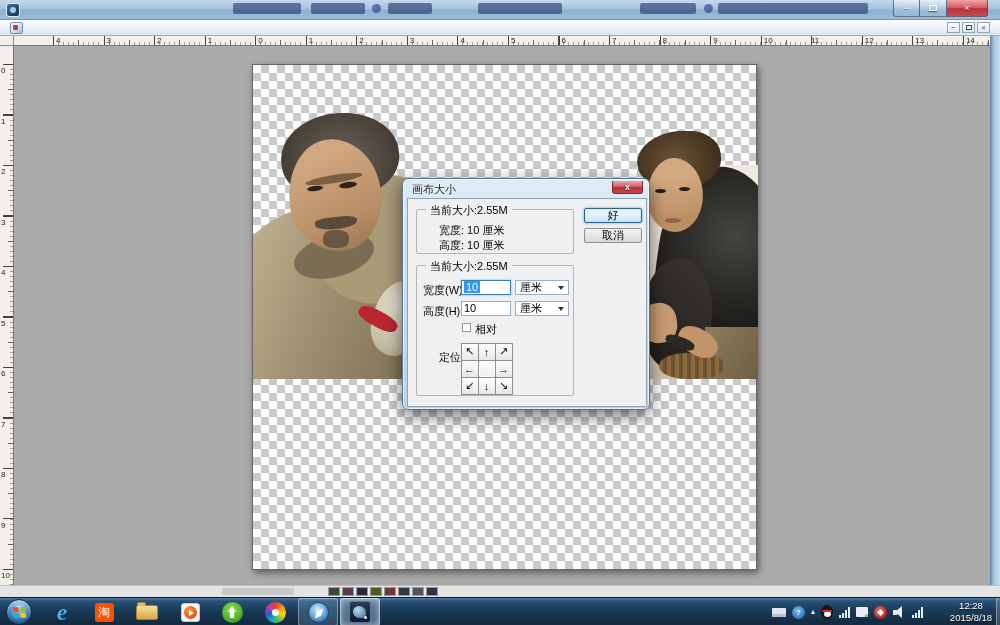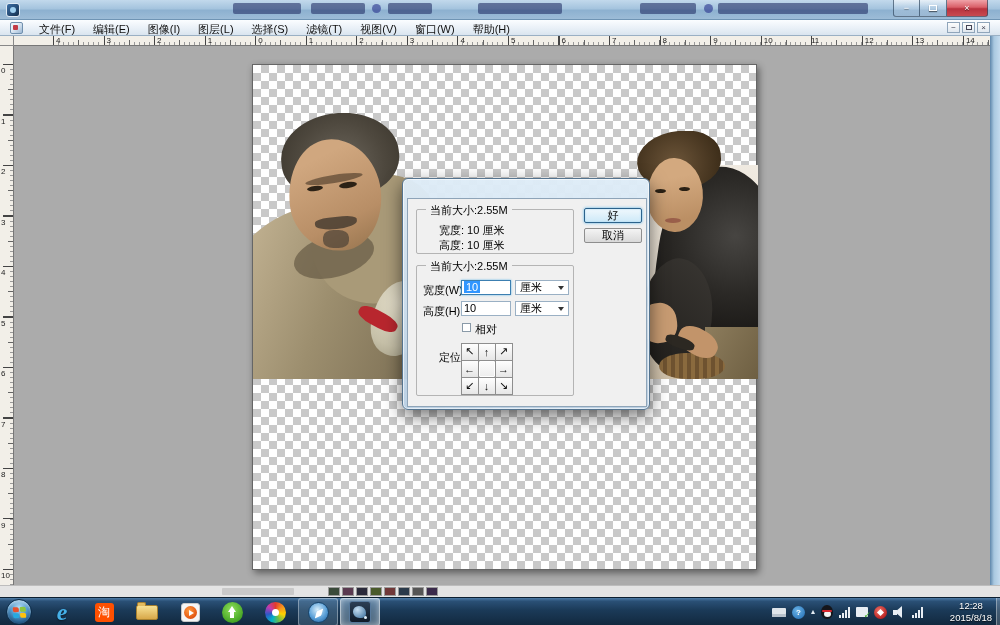--- a/index.html
+++ b/index.html
@@ -283,31 +283,20 @@
       <div class="wc close">
           <span>×</span>
         </div>
     </div>
   </div>
 
   <div class="menubar">
     <div class="doc-icon">
         <i></i>
       </div>
-    <div class="menu-items">
-        <span class="menu-item">文件(F)</span>
-        <span class="menu-item">编辑(E)</span>
-        <span class="menu-item">图像(I)</span>
-        <span class="menu-item">图层(L)</span>
-        <span class="menu-item">选择(S)</span>
-        <span class="menu-item">滤镜(T)</span>
-        <span class="menu-item">视图(V)</span>
-        <span class="menu-item">窗口(W)</span>
-        <span class="menu-item">帮助(H)</span>
-      </div>
     <div class="doc-controls">
       <div class="dc">−</div>
       <div class="dc">
           <span class="maxbox"></span>
         </div>
       <div class="dc">×</div>
     </div>
   </div>
 
   <div class="ruler-corner"></div>
@@ -396,20 +385,24 @@
       <span style="background:#2a3a4a"></span>
       <span style="background:#555555"></span>
       <span style="background:#3a2a4a"></span>
     </div>
   </div>
 
   <div class="watermark">
   </div>
 
   <div class="dialog">
+    <div class="dlg-titlebar">
+      <span class="dlg-title">画布大小</span>
+      <div class="dlg-close">x</div>
+    </div>
     <div class="dlg-content">
 
       <div class="groupbox gb1">
         <span class="gb-legend">当前大小:2.55M</span>
         <div class="gb-row r1">宽度: 10 厘米</div>
         <div class="gb-row r2">高度: 10 厘米</div>
       </div>
 
       <div class="btn btn-ok">好</div>
       <div class="btn btn-cancel">取消</div>

